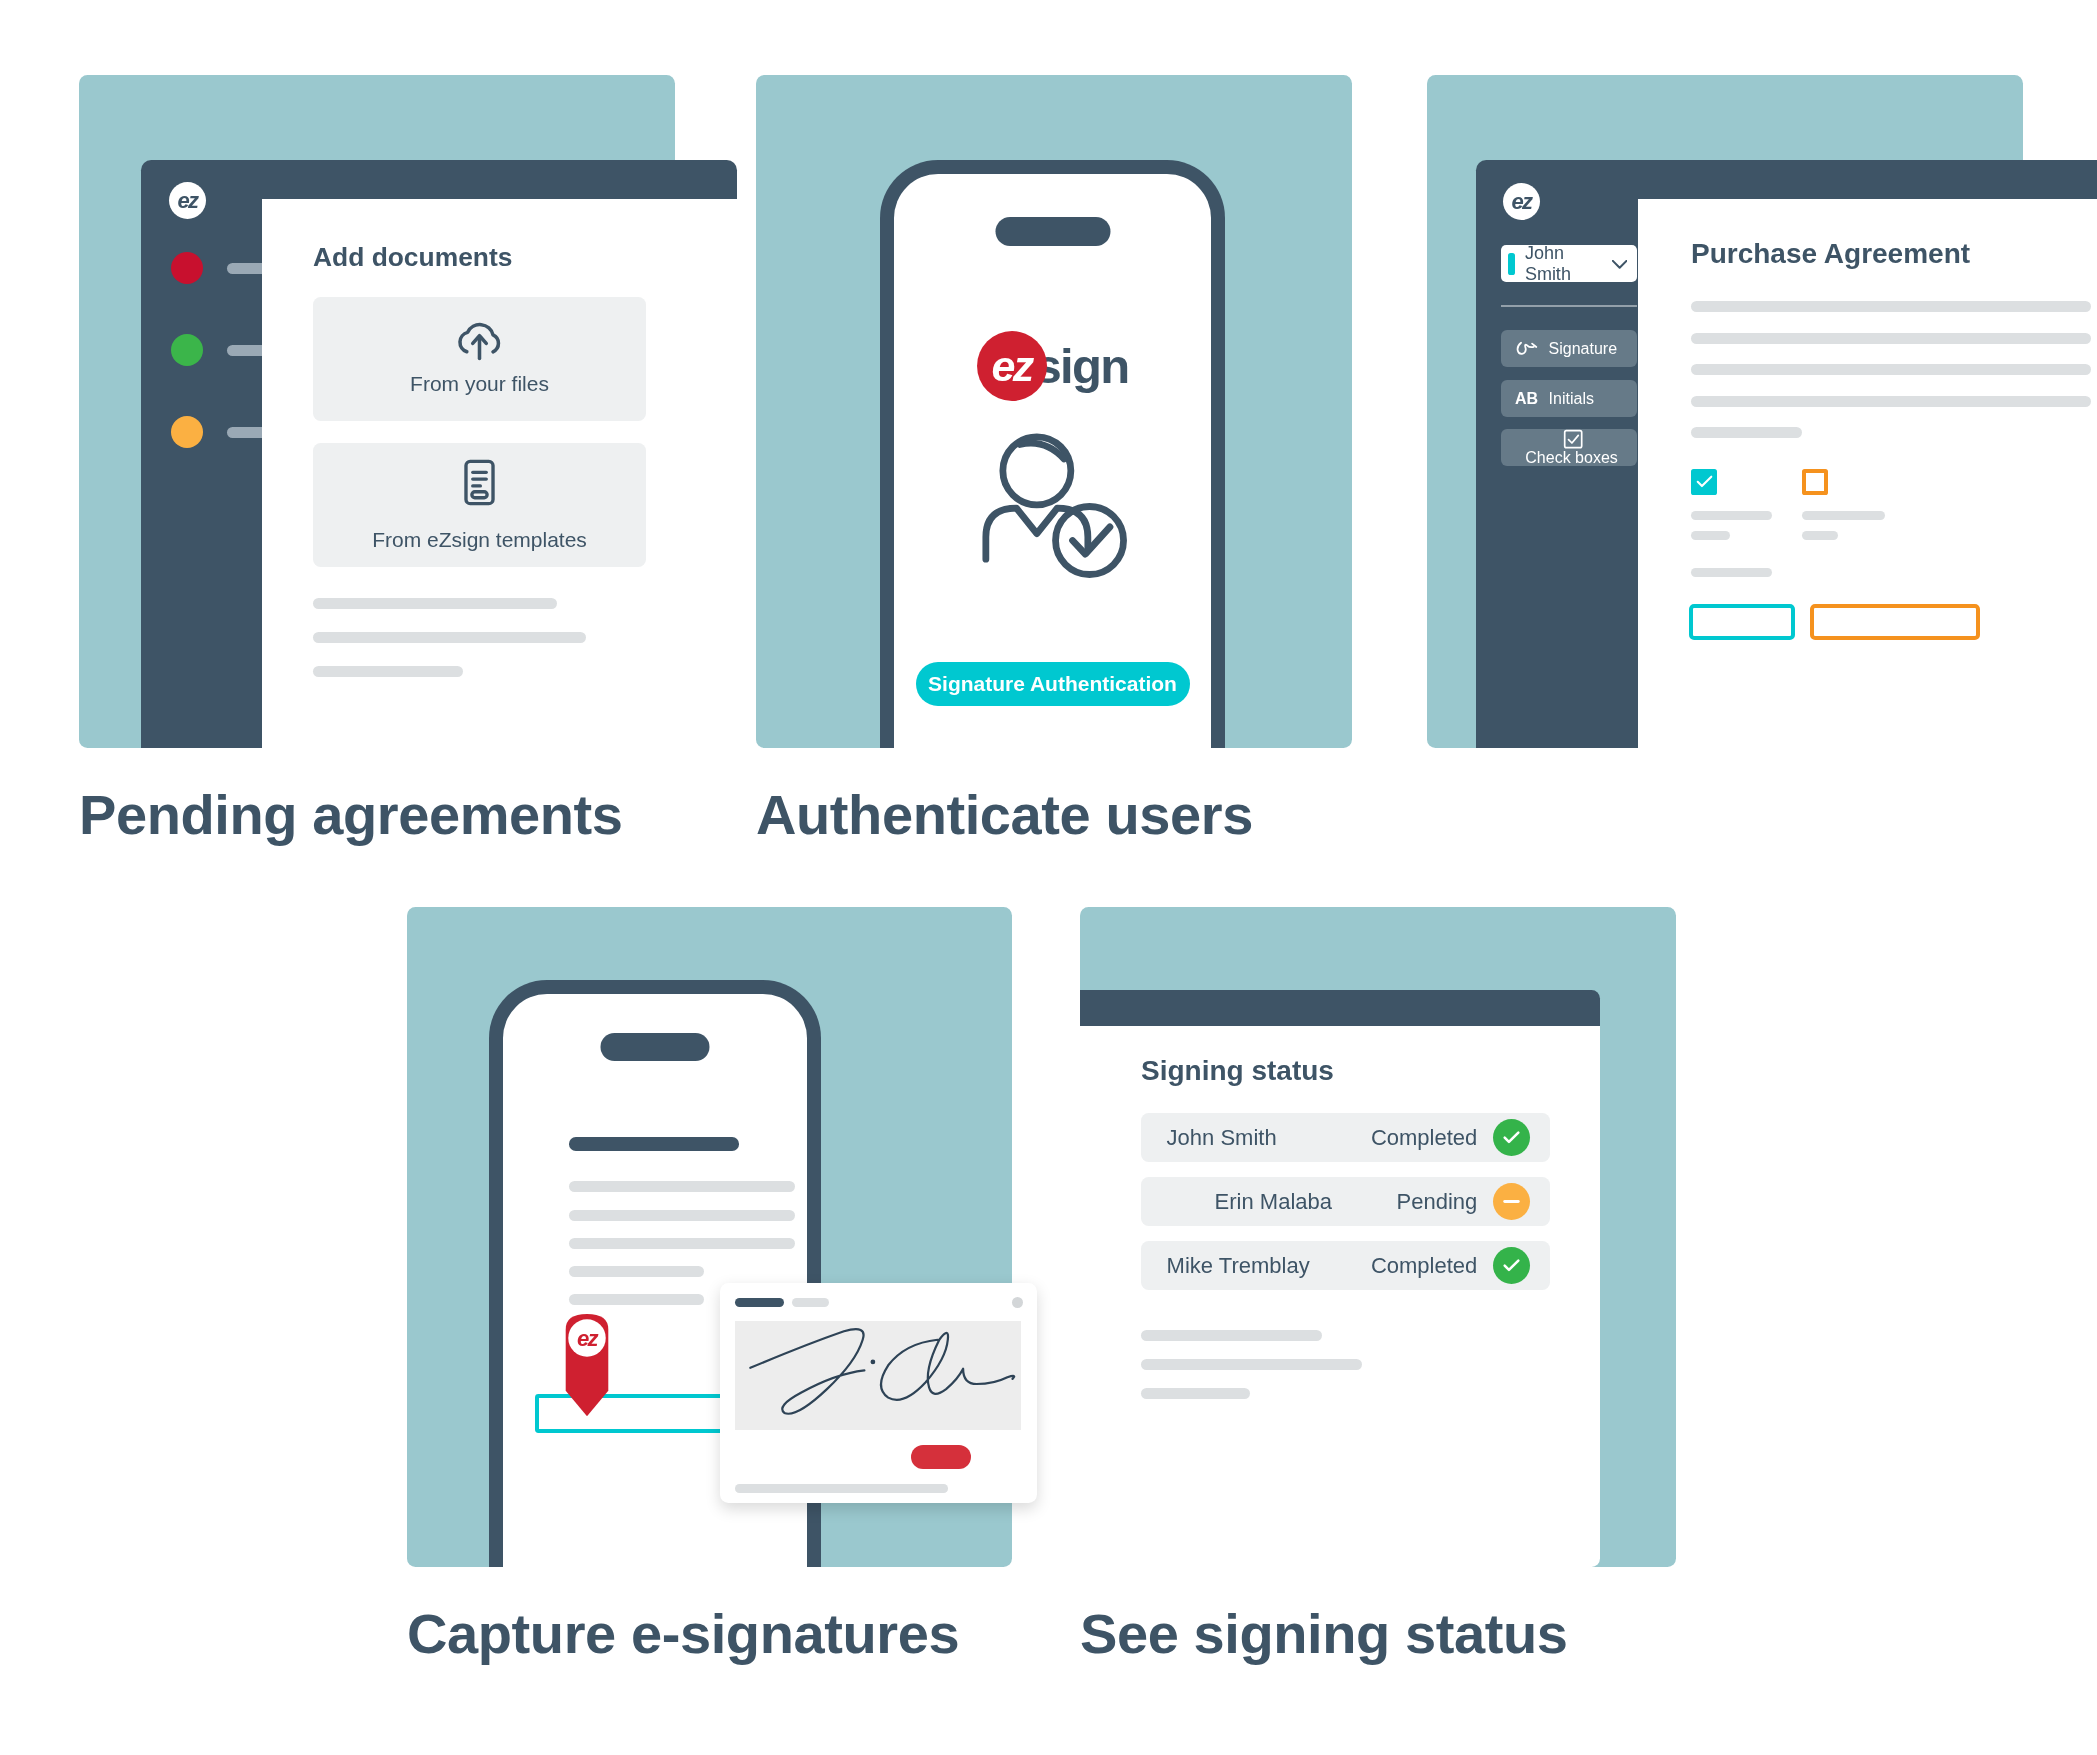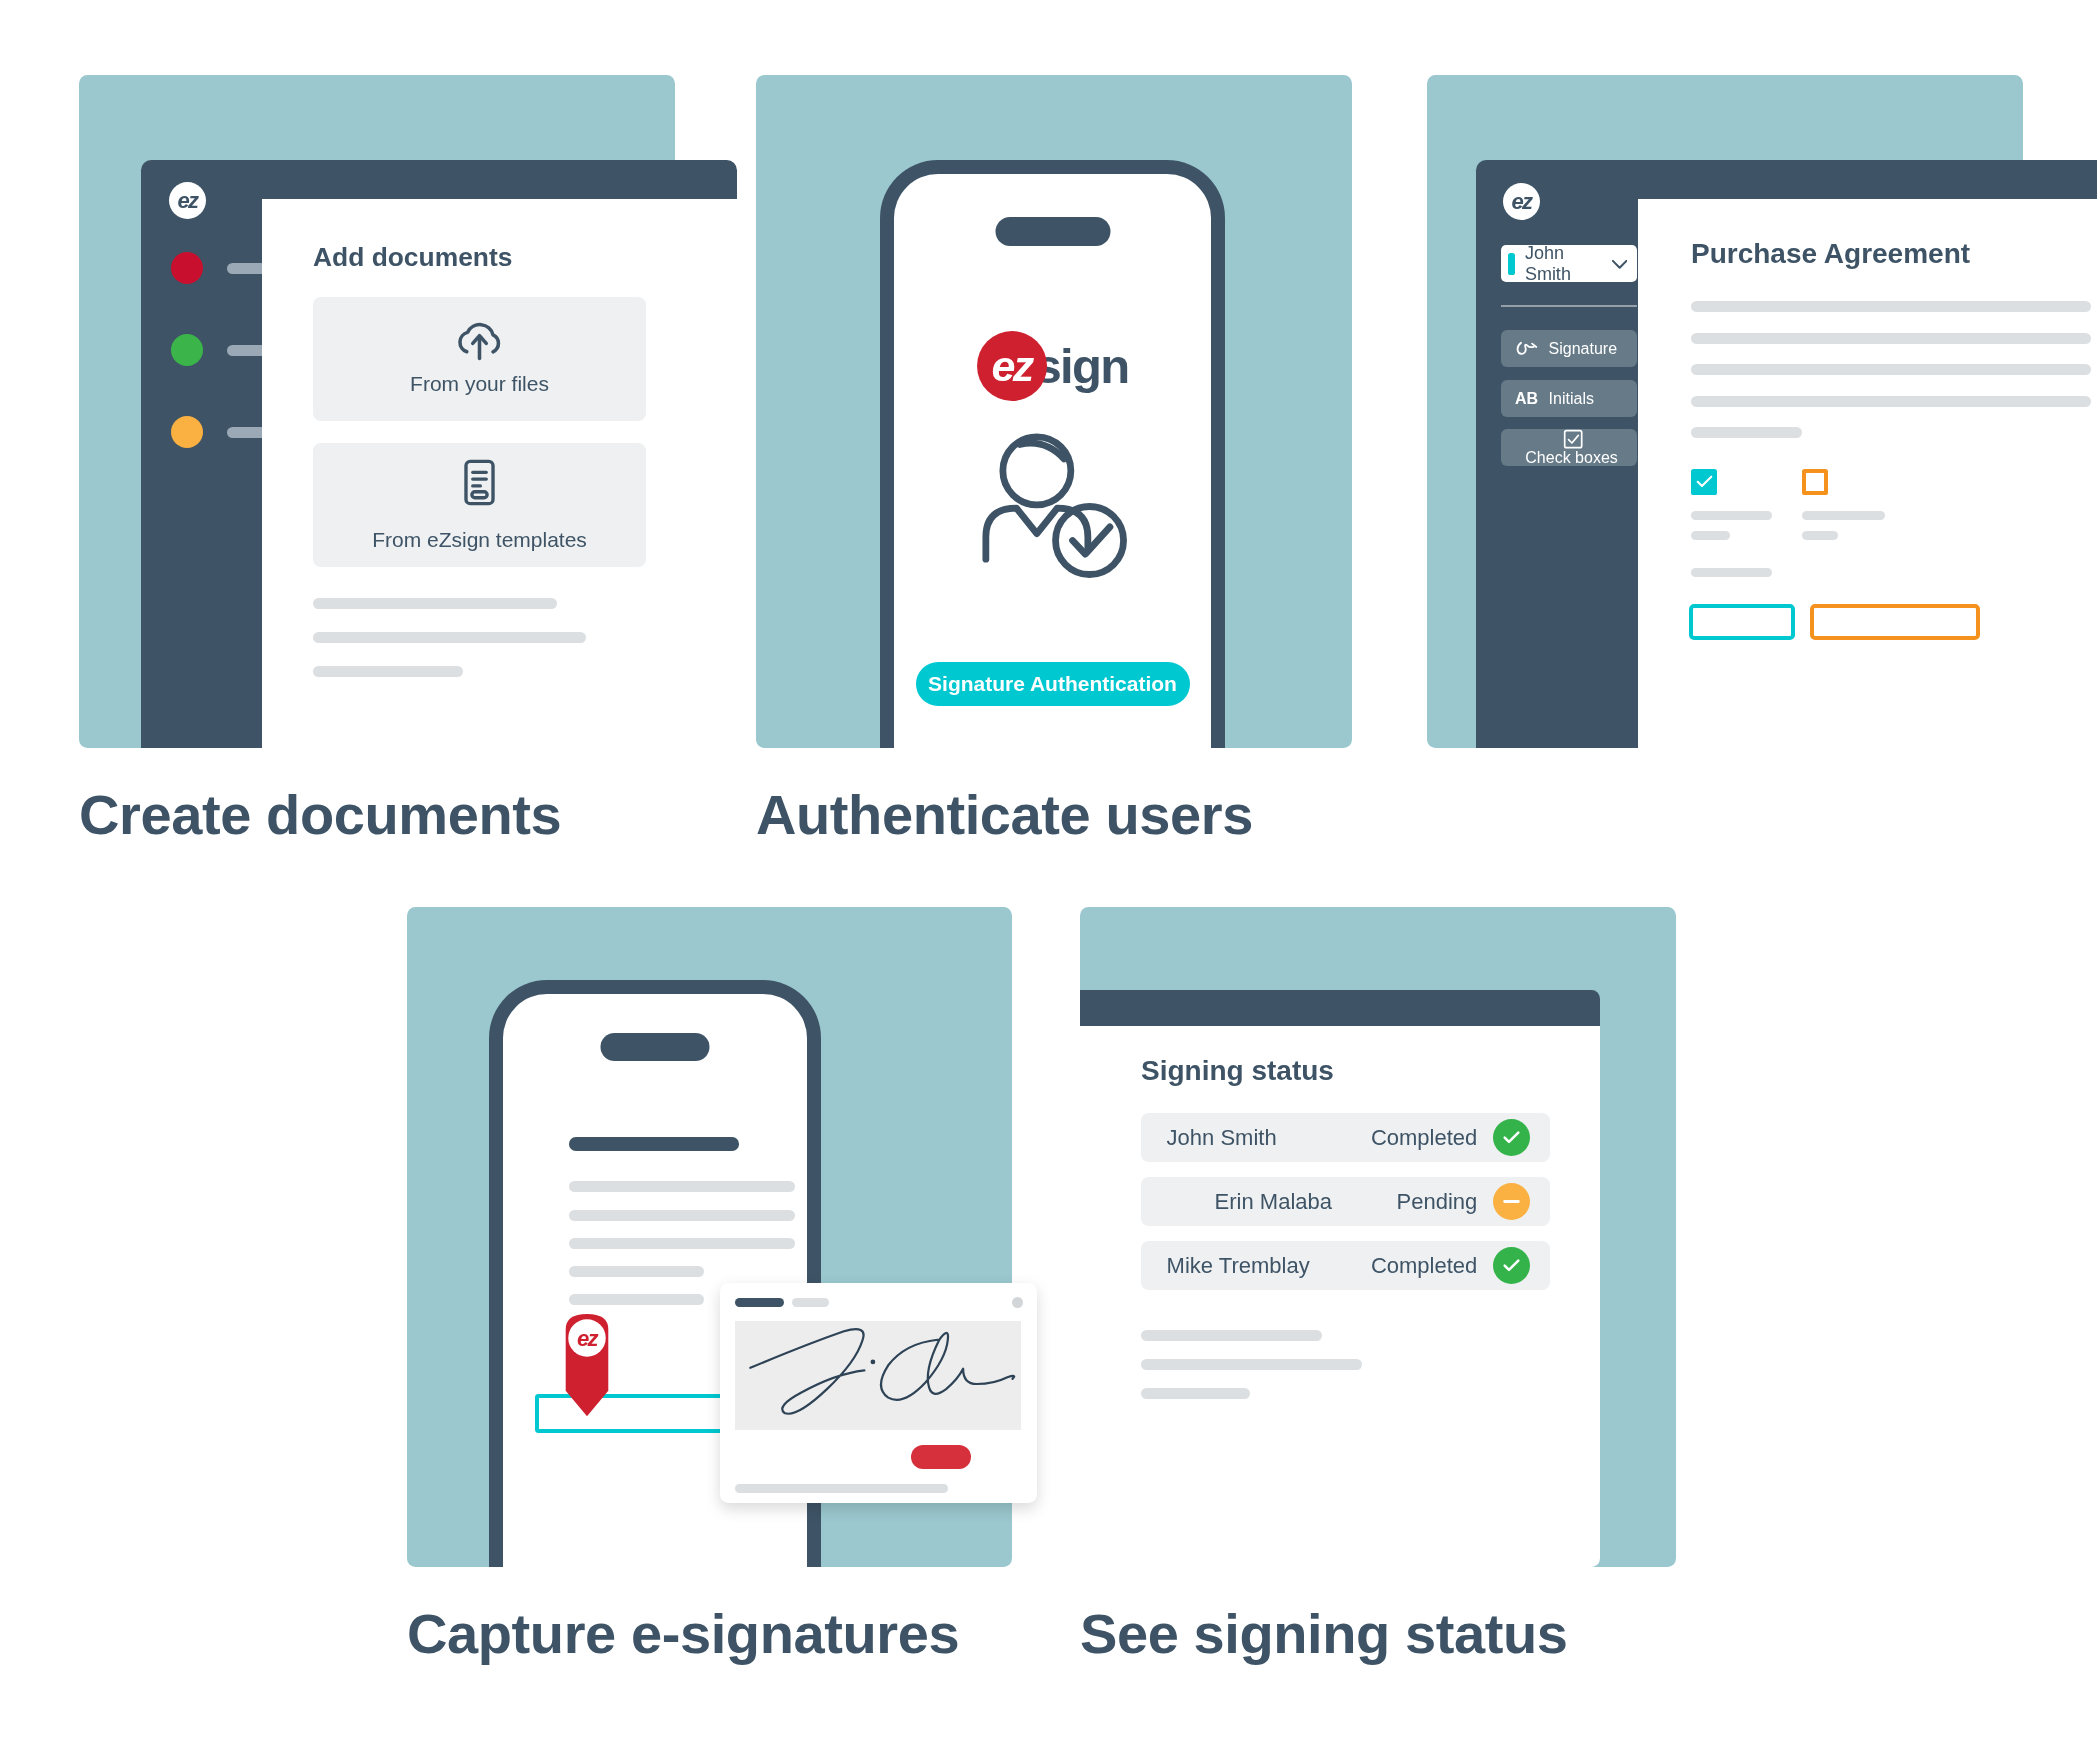--- a/index.html
+++ b/index.html
@@ -248,21 +248,21 @@
             </svg>
           </span>
           <span class="upload-label">From eZsign templates</span>
         </div>
 
         <span class="skel" style="left:51px; top:399px; width:244px;"></span>
         <span class="skel" style="left:51px; top:433px; width:273px;"></span>
         <span class="skel" style="left:51px; top:467px; width:150px;"></span>
       </div>
     </div>
-    <div class="caption" style="left:0; top:707px;">Create documents</div>
+    <div class="caption" style="left:0; top:707px;">Pending agreements</div>
   </div>
 
   <div class="card" style="left:756px; top:75px; width:647px;">
     <div class="card-art">
       <div class="teal-panel" style="left:0; top:0; width:596px; height:673px;"></div>
 
       <div class="phone-frame" style="left:124px; top:85px; width:345px; height:588px;">
         <div class="notch" style="top:43px; width:115px; height:29px;"></div>
 
         <div class="ezsign-logo" style="left:50%; top:157px; transform:translateX(-50%);">

